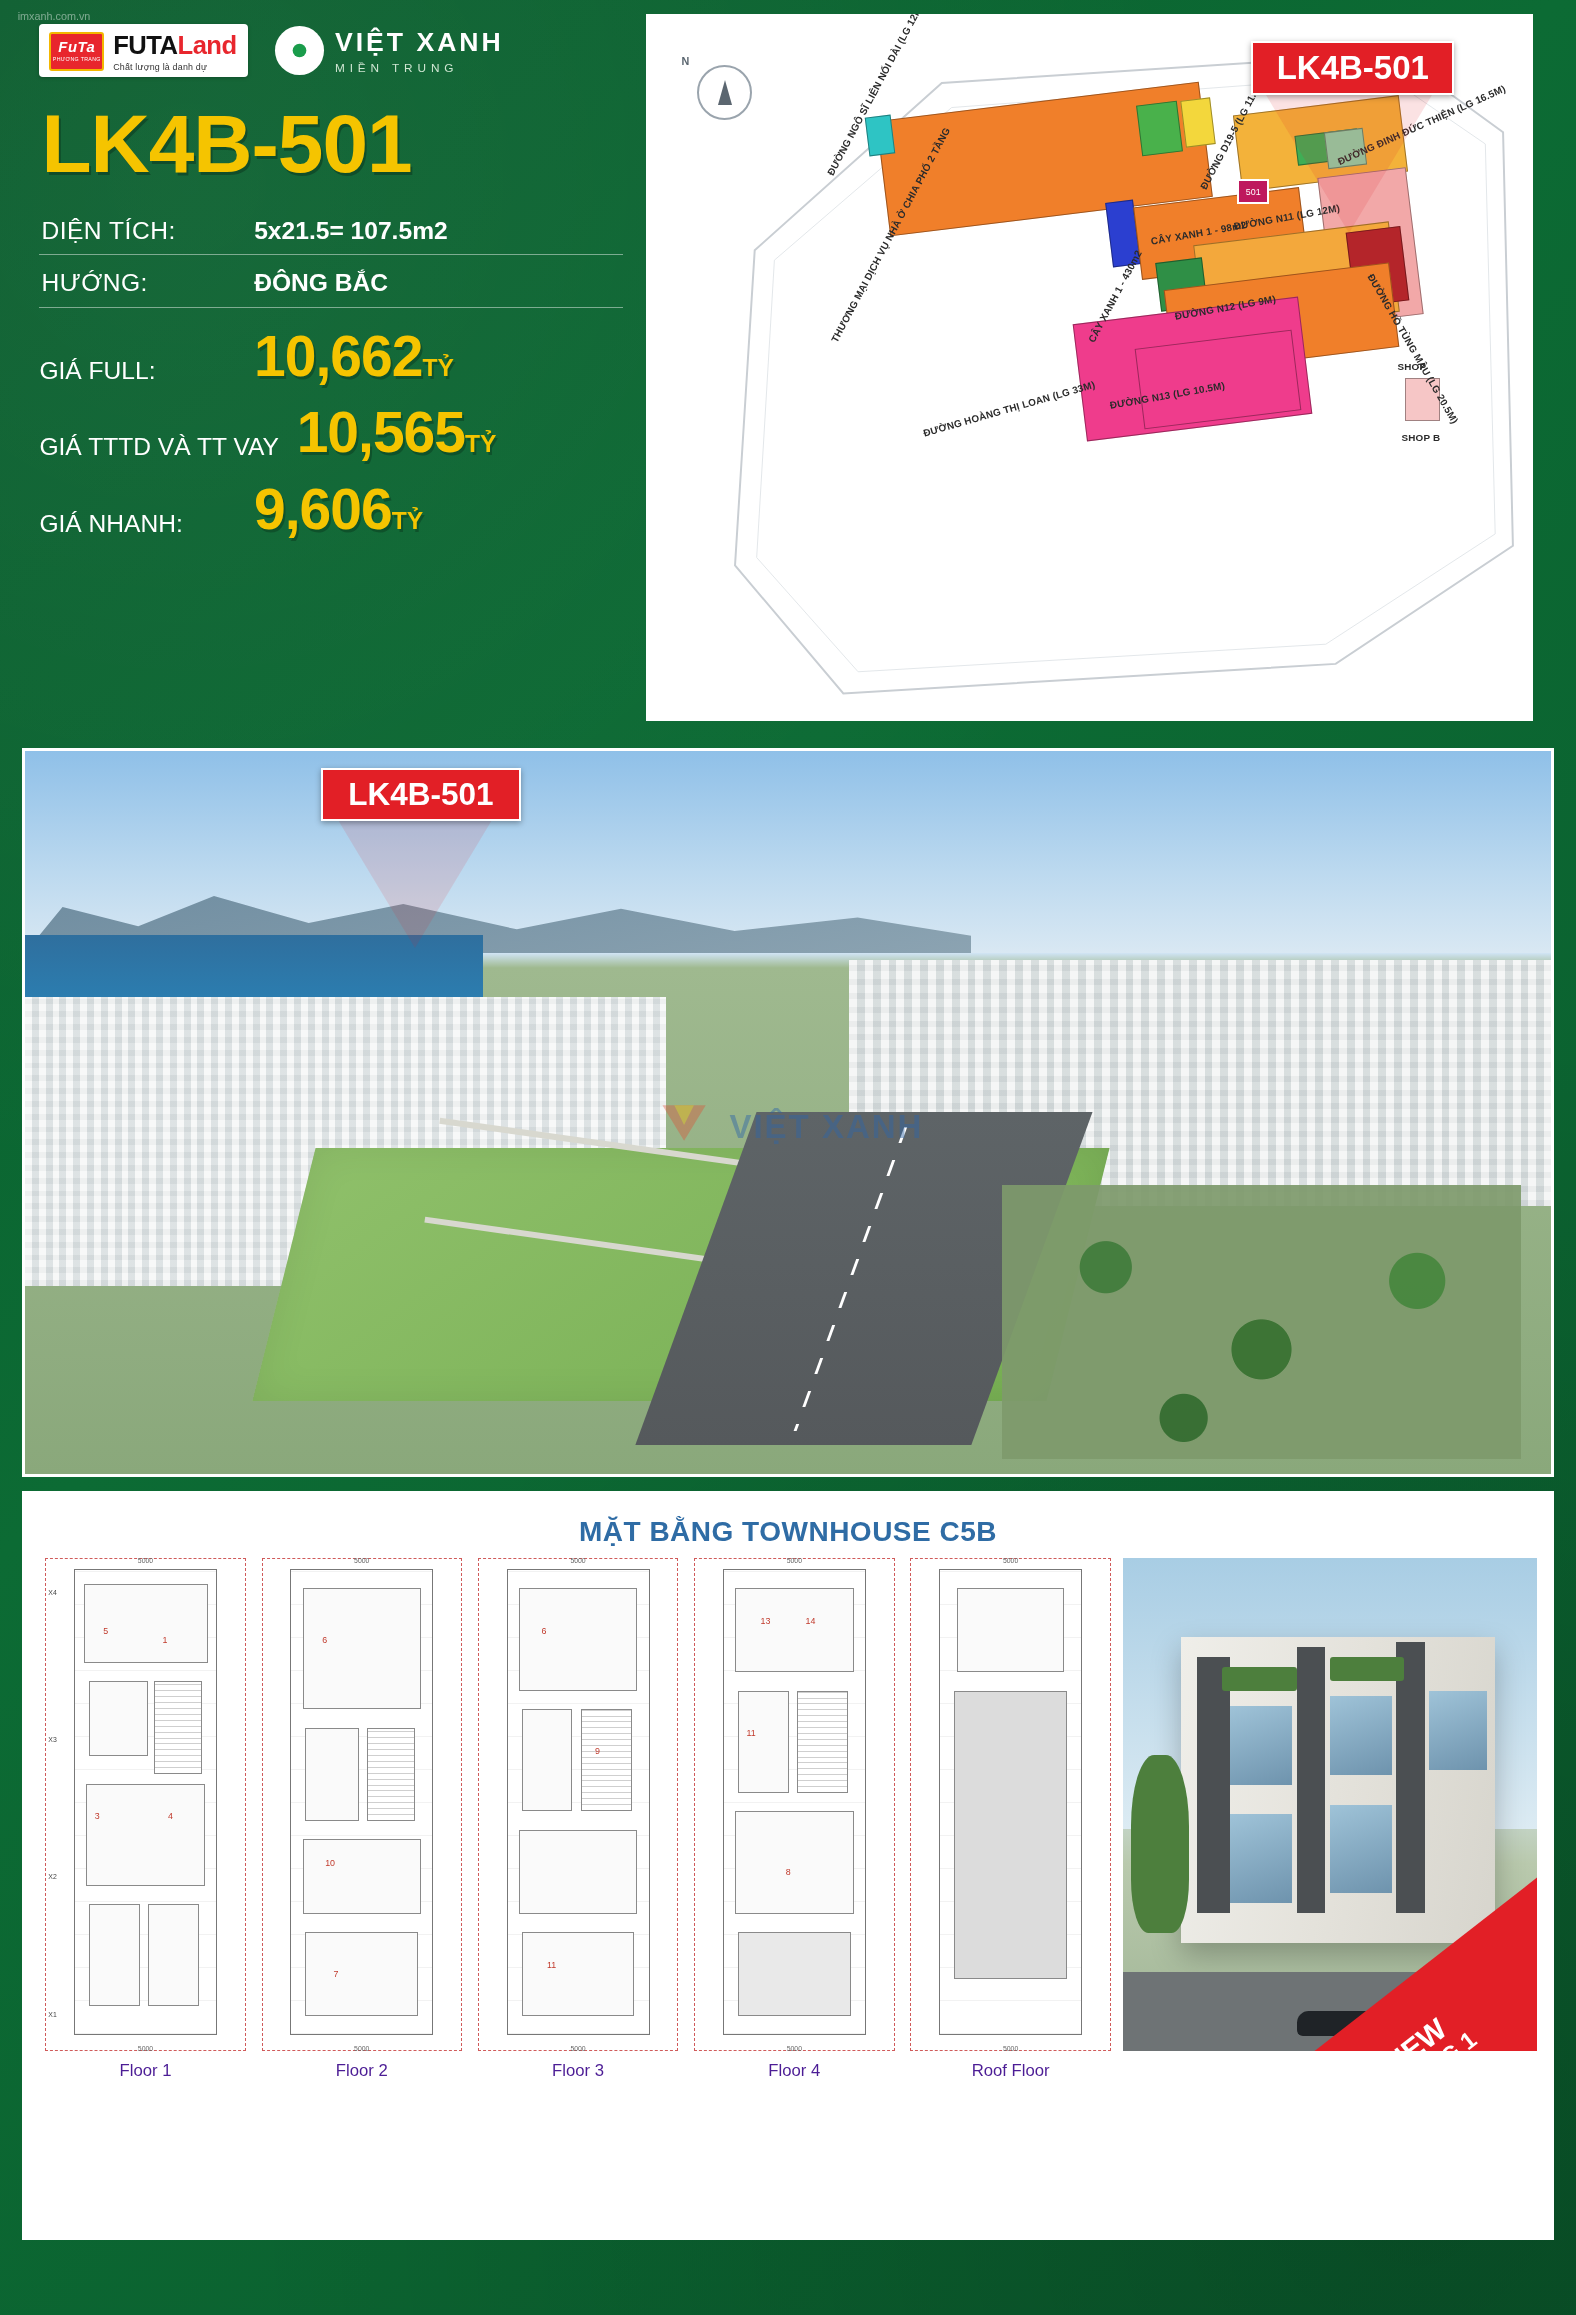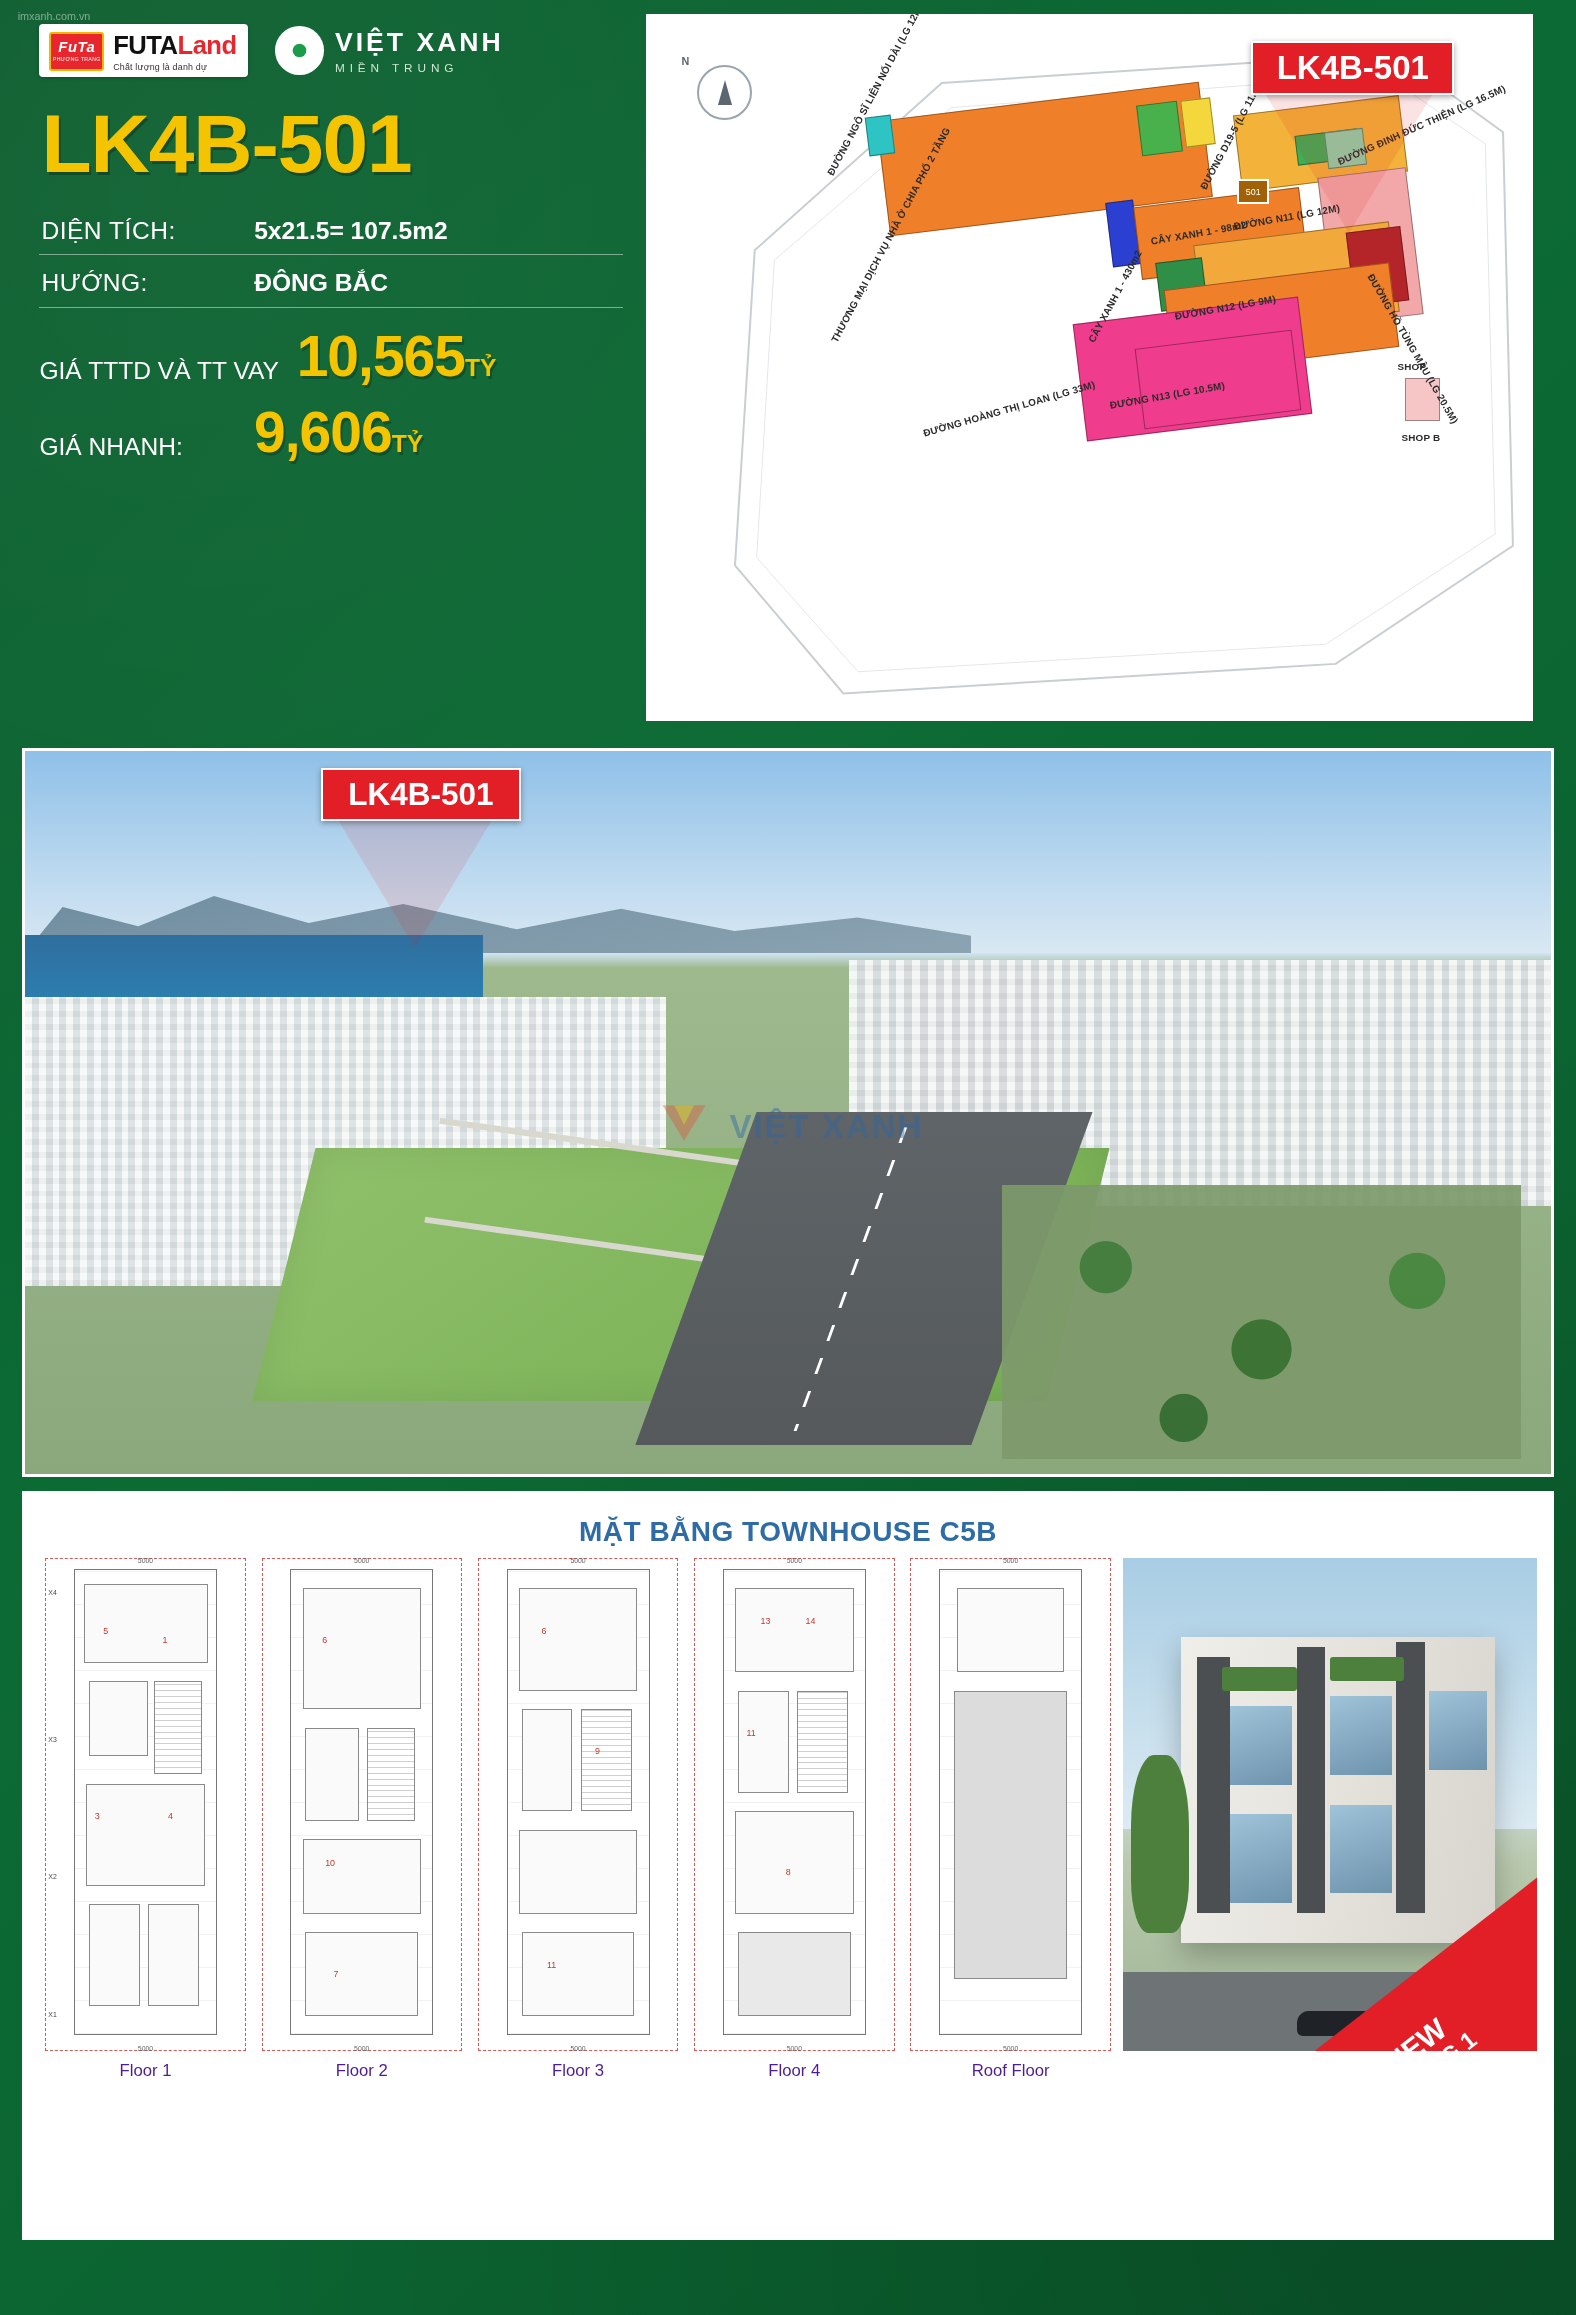--- a/index.html
+++ b/index.html
@@ -362,20 +362,26 @@
       <div class="spec-row">
         <div class="spec-label">DIỆN TÍCH:</div>
         <div class="spec-value">5x21.5= 107.5m2</div>
       </div>
 
       <div class="spec-row">
         <div class="spec-label">HƯỚNG:</div>
         <div class="spec-value">ĐÔNG BẮC</div>
       </div>
 
+      <div class="price-row">
+        <div class="price-label">GIÁ FULL:</div>
+        <div class="price-value">
+          <span>10,662</span><span class="unit">TỶ</span>
+        </div>
+      </div>
 
       <div class="price-row">
         <div class="price-label">GIÁ TTTD VÀ TT VAY</div>
         <div class="price-value">
           <span>10,565</span><span class="unit">TỶ</span>
         </div>
       </div>
 
       <div class="price-row">
         <div class="price-label">GIÁ NHANH:</div>
@@ -399,21 +405,21 @@
         <div class="block" style="left:236px;top:87px;width:325px;height:116px;transform:rotate(-7deg);background:#f07f2a;"></div>
         <div class="block" style="left:221px;top:102px;width:25.6px;height:39px;transform:rotate(-7deg);background:#2ec4c4;"></div>
         <div class="block" style="left:493px;top:89px;width:41px;height:51px;transform:rotate(-7deg);background:#49b14b;"></div>
         <div class="block" style="left:537px;top:85px;width:29.6px;height:47px;transform:rotate(-7deg);background:#f3d73c;"></div>
 
         <div class="block" style="left:591px;top:91px;width:167px;height:77px;transform:rotate(-7deg);background:#f3b23a;"></div>
         <div class="block" style="left:650px;top:118px;width:63px;height:29.6px;transform:rotate(-7deg);background:#3fae55;"></div>
         <div class="block" style="left:680px;top:158px;width:89px;height:148px;transform:rotate(-7deg);background:#f2a8a8;"></div>
         <div class="block" style="left:680px;top:116px;width:39px;height:37px;transform:rotate(-7deg);background:#8fd3a8;"></div>
 
-        <div class="block" style="left:591px;top:165px;width:31.5px;height:25.6px;background:#a16207;border:2px solid #fff;z-index:6;color:#fff;font-size:8.9px;text-align:center;line-height:23.6px;">501</div>
+        <div class="block" style="left:591px;top:165px;width:31.5px;height:25.6px;background:#be185d;border:2px solid #fff;z-index:6;color:#fff;font-size:8.9px;text-align:center;line-height:23.6px;">501</div>
 
         <div class="block" style="left:463px;top:187px;width:27.6px;height:65px;transform:rotate(-7deg);background:#2b3fd0;"></div>
         <div class="block" style="left:491px;top:183px;width:167px;height:73px;transform:rotate(-7deg);background:#f07f2a;"></div>
         <div class="block" style="left:552px;top:219px;width:197px;height:91px;transform:rotate(-7deg);background:#f3a83c;"></div>
         <div class="block" style="left:704px;top:215px;width:55px;height:75px;transform:rotate(-7deg);background:#b4252a;"></div>
         <div class="block" style="left:701px;top:288px;width:39px;height:25.6px;transform:rotate(-7deg);background:#cf2fbf;"></div>
         <div class="block" style="left:512px;top:246px;width:47px;height:49px;transform:rotate(-7deg);background:#2f8f46;"></div>
 
         <div class="block" style="left:522px;top:262px;width:227px;height:85px;transform:rotate(-7deg);background:#f07f2a;"></div>
         <div class="block" style="left:433px;top:296px;width:227px;height:118px;transform:rotate(-7deg);background:#ef3c8c;"></div>

